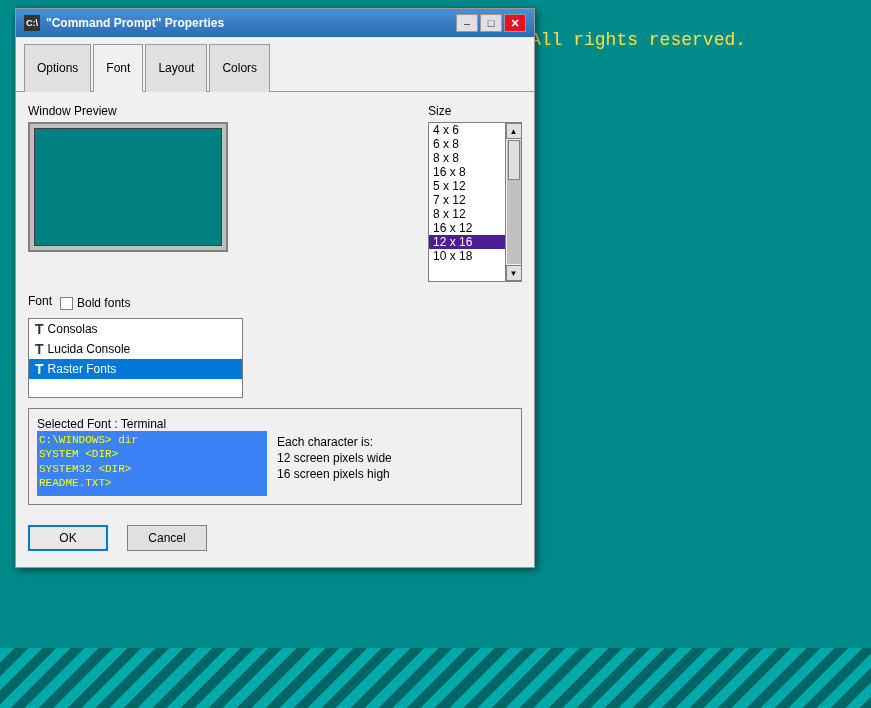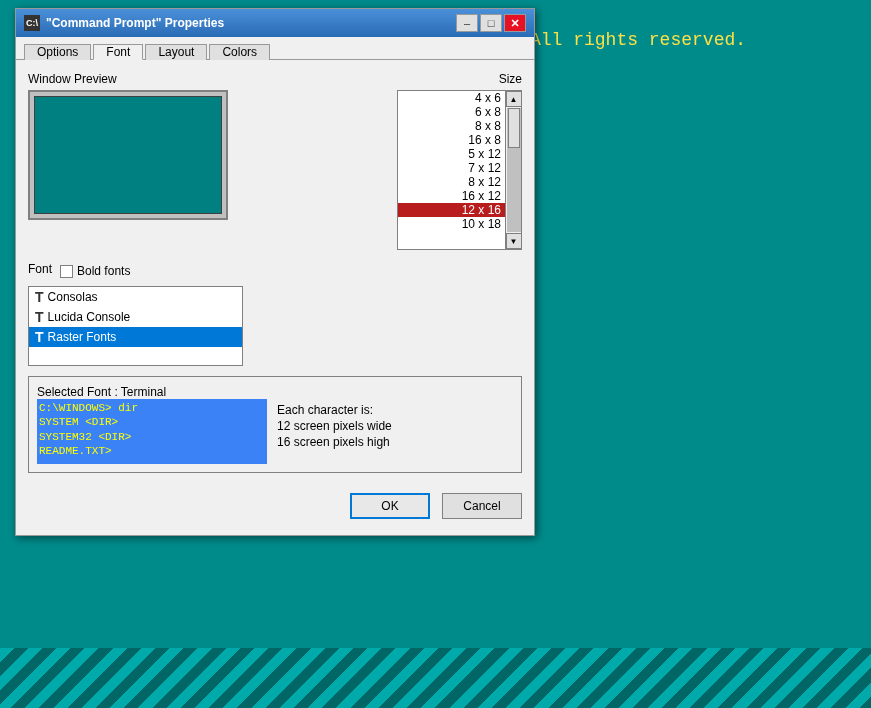--- a/index.html
+++ b/index.html
@@ -84,21 +84,21 @@
     }
 
     
     .tabs {
       display: flex;
       padding: 6px 8px 0;
       background: #F0F0F0;
       border-bottom: 1px solid #999;
     }
     .tab {
-      padding: 0 12px;
+      padding: 16px 12px;
       border: 1px solid #999;
       border-bottom: none;
       background: #E0E0E0;
       cursor: pointer;
       font-size: 12px;
       margin-right: 2px;
       position: relative;
       top: 1px;
     }
     .tab.active {
@@ -140,22 +140,21 @@
     }
     .preview-inner {
       width: 100%;
       height: 100%;
       background: #008080;
       border: 1px solid #404040;
     }
 
     
     .size-section {
-      width: 125px;
-      text-align: right;
+      width: 94px;
     }
     .size-listbox {
       width: 100%;
       height: 160px;
       border: 1px solid #808080;
       background: white;
       overflow: hidden;
       position: relative;
     }
     .size-list-inner {
@@ -163,21 +162,21 @@
       height: 100%;
       overflow-y: scroll;
     }
     .size-item {
       padding: 0 4px;
       font-size: 12px;
       cursor: pointer;
       white-space: nowrap;
     }
     .size-item.selected {
-      background: #b91c1c;
+      background: #4c1d95;
       color: white;
     }
     .size-scrollbar {
       position: absolute;
       right: 0;
       top: 0;
       width: 16px;
       height: 100%;
       background: #F0F0F0;
       border-left: 1px solid #808080;
@@ -292,22 +291,22 @@
       font-size: 12px;
       padding-top: 4px;
     }
     .char-info-line {
       margin-bottom: 2px;
     }
 
     
     .button-row {
       display: flex;
-      justify-content: flex-end;
-      gap: 12px;
+      justify-content: flex-start;
+      gap: 19px;
       padding: 8px 0 4px;
     }
     .btn {
       width: 80px;
       height: 26px;
       border: 1px solid #808080;
       background: #E0E0E0;
       cursor: pointer;
       font-size: 12px;
       display: flex;

